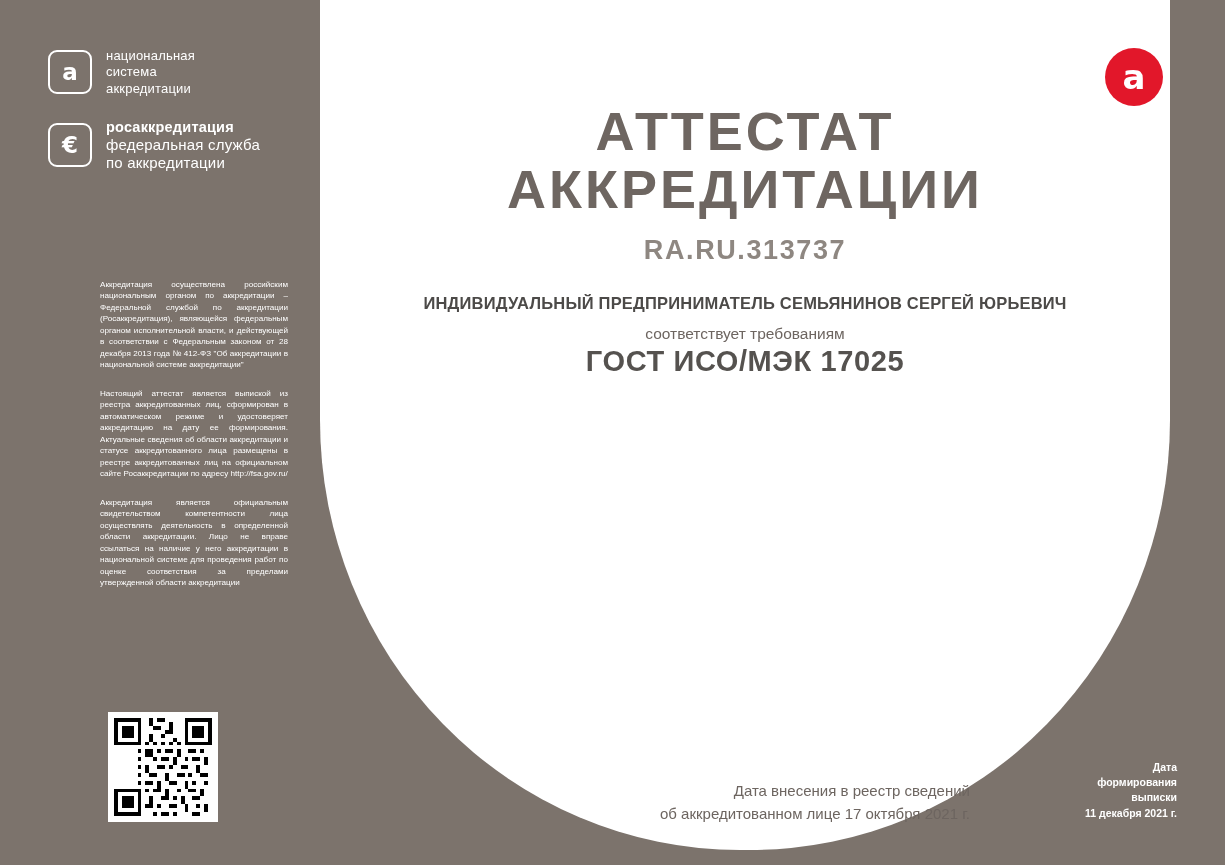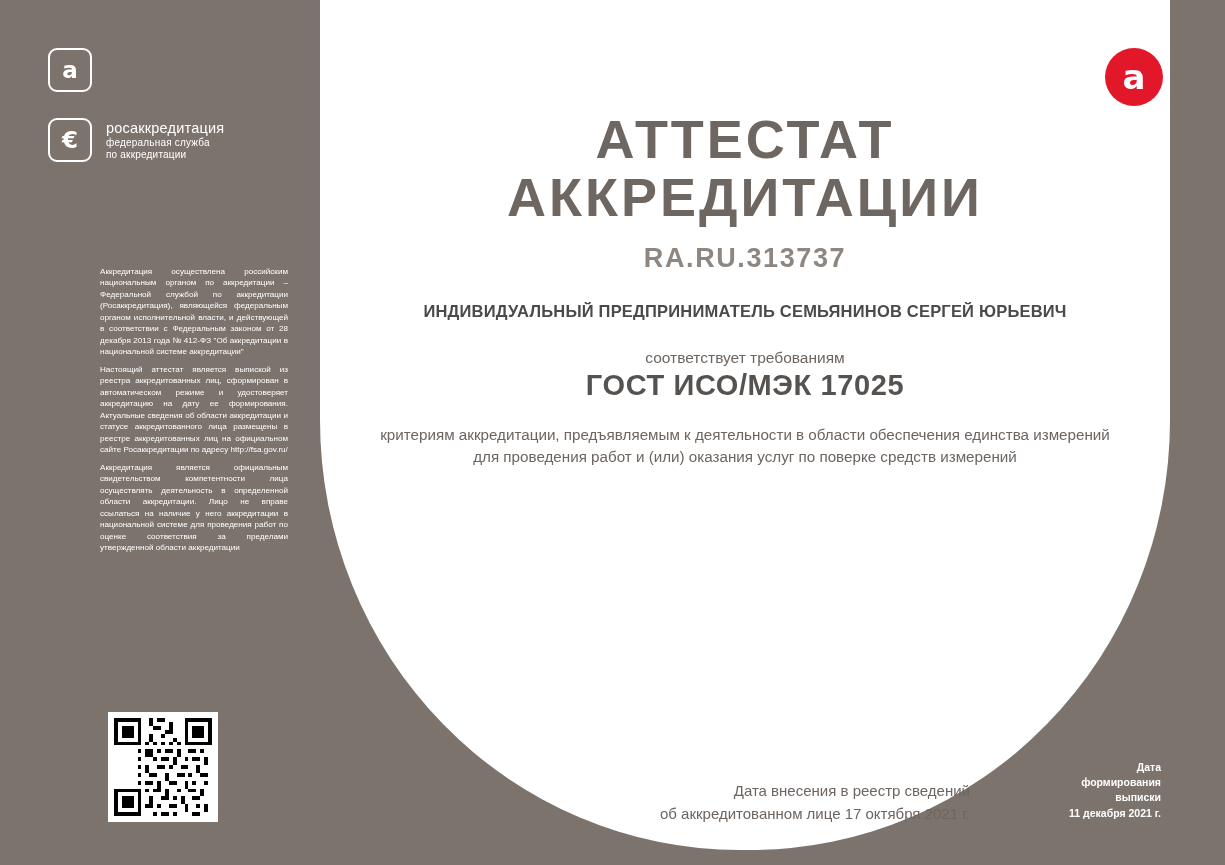--- a/index.html
+++ b/index.html
@@ -58,25 +58,25 @@
     line-height: 1;
     font-family: "DejaVu Sans", sans-serif;
   }
   .logo-text {
     color: #ffffff;
     font-size: 13px;
     line-height: 1.25;
     letter-spacing: .2px;
   }
   .logo-text .strong {
-    font-weight: normal;
+    font-weight: bold;
     font-size: 14.5px;
   }
   .logo-text .small {
-    font-size: 10px;
+    font-size: 15px;
     line-height: 1.2;
   }
 
   
   .red-badge {
     position: absolute;
     right: 62px;
     top: 48px;
     width: 58px;
     height: 58px;
@@ -96,21 +96,21 @@
   .legal {
     position: absolute;
     left: 100px;
     top: 262px;
     width: 188px;
     color: #ffffff;
     font-size: 8.1px;
     line-height: 1.42;
     text-align: justify;
   }
-  .legal p { margin: 4px 0 6px 0; }
+  .legal p { margin: 17px 0 6px 0; }
   .legal p:last-child { margin-bottom: 0; }
 
   
   .qr {
     position: absolute;
     left: 108px;
     top: 712px;
     width: 110px;
     height: 110px;
     background: #ffffff;
@@ -127,21 +127,21 @@
     width: 830px;
     text-align: center;
     color: #6d6560;
   }
   .cert-title {
     font-size: 54px;
     font-weight: bold;
     letter-spacing: 3px;
     line-height: 1.08;
     color: #6e6661;
-    margin: 12px;
+    margin: 4px;
   }
   .cert-number {
     margin-top: 16px;
     font-size: 27px;
     font-weight: bold;
     letter-spacing: 1.6px;
     color: #8e8781;
   }
   .cert-holder {
     margin-top: 44px;
@@ -151,21 +151,21 @@
     letter-spacing: .2px;
   }
   .cert-entity {
     margin-top: 28px;
     font-size: 16.5px;
     font-weight: bold;
     color: #4c4a48;
     letter-spacing: .2px;
   }
   .cert-conform {
-    margin-top: 28px;
+    margin-top: 12px;
     font-size: 15.5px;
     color: #6d6560;
   }
   .cert-standard {
     margin-top: 2px;
     font-size: 29px;
     font-weight: bold;
     letter-spacing: .6px;
     color: #55524f;
   }
@@ -185,40 +185,45 @@
     width: 500px;
     text-align: right;
     font-size: 15px;
     line-height: 1.5;
     color: #6d6560;
   }
 
   
   .formdate {
     position: absolute;
-    right: 64px;
+    right: 48px;
     top: 760px;
     width: 170px;
     text-align: right;
     color: #ffffff;
     font-size: 10.5px;
     line-height: 1.45;
     font-weight: bold;
   }
   .formdate .lbl { font-weight: bold; }
 </style>
 </head>
 <body>
 
 <div class="page">
 
   <div class="shield"></div>
 
   <div class="logo-block logo-1">
     <div class="logo-mark">а</div>
+    <div class="logo-text">
+      <div>национальная</div>
+      <div>система</div>
+      <div>аккредитации</div>
+    </div>
   </div>
 
   <div class="logo-block logo-2">
     <div class="logo-mark">€</div>
     <div class="logo-text">
       <div class="strong">росаккредитация</div>
       <div class="small">федеральная служба</div>
       <div class="small">по аккредитации</div>
     </div>
   </div>
@@ -328,21 +333,20 @@
 
   <div class="cert">
     <div class="cert-title">
       <div>АТТЕСТАТ</div>
       <div>АККРЕДИТАЦИИ</div>
     </div>
     <div class="cert-number">RA.RU.313737</div>
     <div class="cert-entity">ИНДИВИДУАЛЬНЫЙ ПРЕДПРИНИМАТЕЛЬ СЕМЬЯНИНОВ СЕРГЕЙ ЮРЬЕВИЧ</div>
     <div class="cert-conform">соответствует требованиям</div>
     <div class="cert-standard">ГОСТ ИСО/МЭК 17025</div>
-    <div class="cert-scope">критериям аккредитации, предъявляемым к деятельности в области обеспечения единства измерений для проведения работ и (или) оказания услуг по поверке средств измерений</div>
   </div>
 
   <div class="registry">
     <div>Дата внесения в реестр сведений</div>
     <div>об аккредитованном лице 17 октября 2021 г.</div>
   </div>
 
   <div class="formdate">
     <div class="lbl">Дата</div>
     <div class="lbl">формирования</div>

